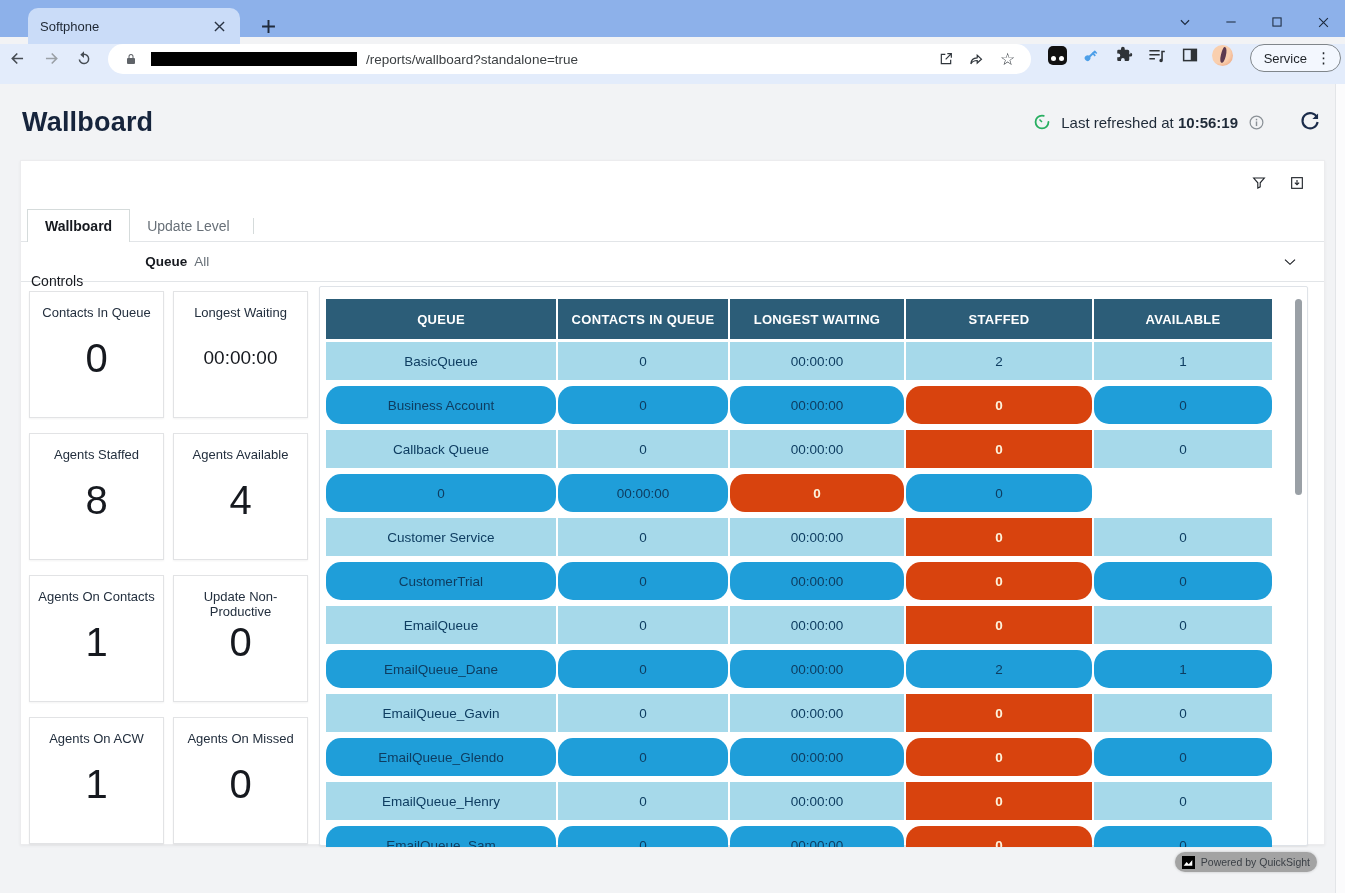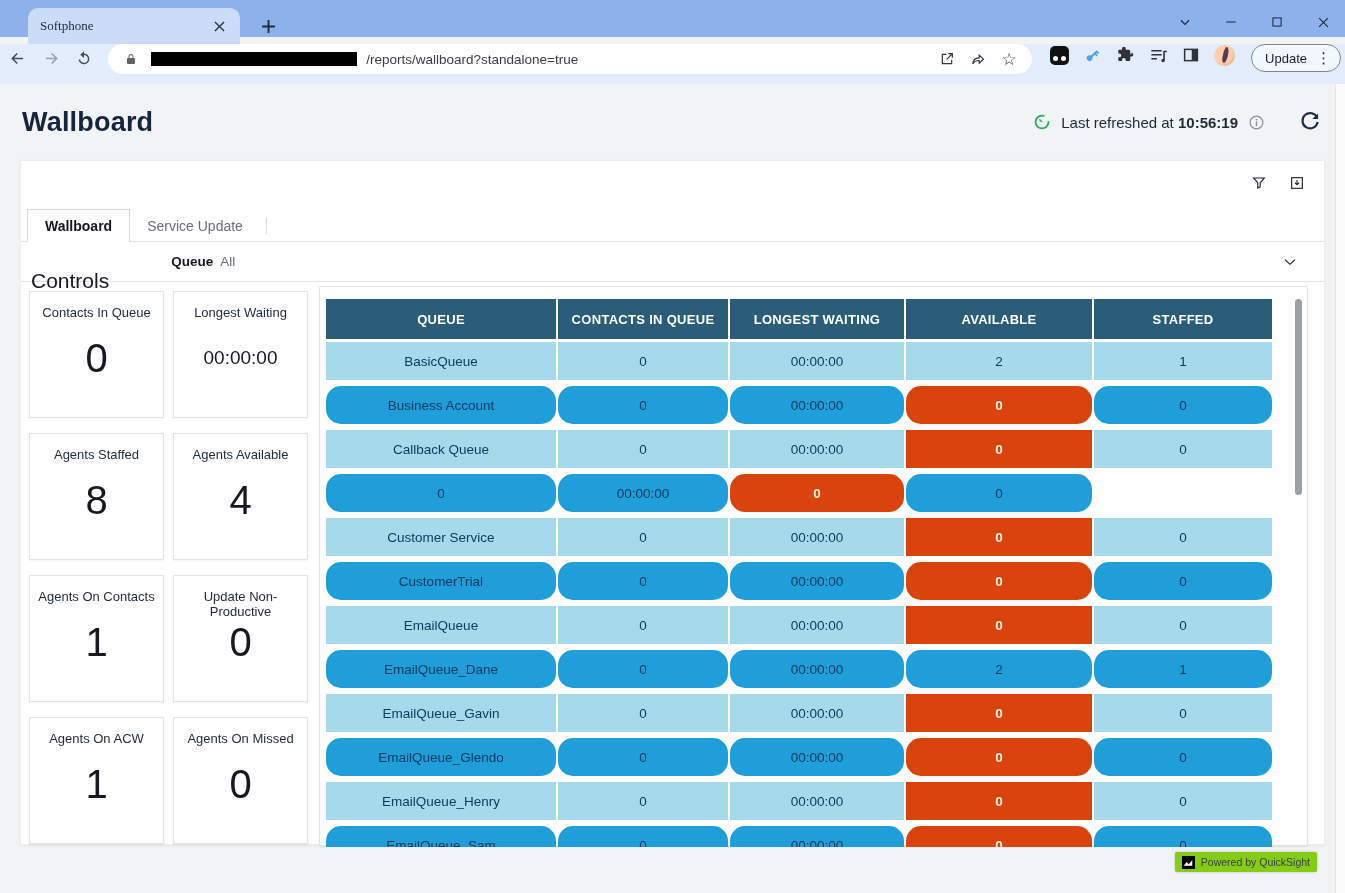--- a/index.html
+++ b/index.html
@@ -6,21 +6,21 @@
   html,body { width:1345px; height:893px; overflow:hidden; }
   body {
     font-family:"Liberation Sans", sans-serif;
     background:var(--page_bg, #f2f3f5);
     position:relative; color:#16191f;
   }
   svg { display:block; }
 
   
   .titlebar { position:absolute; left:0; top:0; width:1345px; height:37px;
-    background:var(--titlebar_bg, #8db1ea);font-family:Liberation Serif, serif; }
+    background:var(--titlebar_bg, #8db1ea); }
   .btab { position:absolute; left:28px; top:8px; width:212px; height:36px;
     background:var(--active_tab_bg, #cadcf8); border-radius:10px 10px 0 0;
     display:flex; align-items:center; padding:0 12px; }
   .btab-title { font-size:13px; color:#1e2733; flex:1; }
   .btab-close { width:18px; height:18px; display:flex; align-items:center; justify-content:center; cursor:pointer; }
   .newtab { position:absolute; left:254px; top:12px; width:28px; height:28px;
     display:flex; align-items:center; justify-content:center; }
   .wincontrols { position:absolute; right:10px; top:0; height:44px; display:flex; align-items:center; gap:22px; }
   .winbtn { width:24px; height:24px; display:flex; align-items:center; justify-content:center; }
 
@@ -68,21 +68,21 @@
   .card-icon { width:18px; height:18px; display:flex; align-items:center; justify-content:center; }
 
   .qs-tabs { position:absolute; left:6px; top:48px; height:33px; display:flex; align-items:stretch; z-index:2; }
   .qs-tab { padding:0 17px; display:flex; align-items:center; font-size:14px; color:#687078; background:transparent; }
   .qs-tab.active { background:#fff; border:1px solid #d5dbdb; border-bottom:none; font-weight:bold; color:#16191f; }
   .qs-tab-divider { width:1px; height:16px; background:#d5dbdb; align-self:center; margin-left:6px; }
 
   .controls-bar { position:absolute; left:0; right:0; top:80px; height:41px;
     border-top:1px solid #e2e5e8; border-bottom:1px solid #e2e5e8;
     display:flex; align-items:center; padding-left:10px; }
-  .controls-label { font-size:21px; color:#16191f; margin-right:62px;margin-top:38px; }
+  .controls-label { font-size:14px; color:#16191f; margin-right:62px;margin-top:38px; }
   .queue-filter { display:flex; align-items:baseline; gap:7px; cursor:pointer; }
   .queue-name { font-size:13.5px; font-weight:bold; color:#16191f; }
   .queue-value { font-size:13.5px; color:#687078; }
   .controls-chevron { position:absolute; right:26px; top:12px; }
 
   
   .kpi-grid { position:absolute; left:8px; top:130px; width:288px;
     display:grid; grid-template-columns:135px 135px; column-gap:9px; row-gap:15px; }
   .kpi-card { height:127px; background:#fff; border:1px solid #e2e3e5;
     box-shadow:0 1px 2px rgba(0,0,0,.05); position:relative; }
@@ -103,22 +103,22 @@
   .tcell { height:38px; display:flex; align-items:center; justify-content:center;
     font-size:13.5px; color:var(--row_text, #0e3d61); }
   .trow.base .tcell { background:var(--row_light, #a6d9ea); }
   .trow.alt  .tcell { background:var(--row_dark, #1f9ed9);border-radius:15px; }
   .trow.staffed-alert .cell-staffed { background:var(--alert_orange, #d8430e);
     color:var(--alert_text, #fdf3dc); font-weight:bold; }
   .table-scrollbar { position:absolute; right:5px; top:12px; width:7px; height:196px;
     background:#9aa0a6; border-radius:4px; }
 
   
-  .powered { position:absolute; right:28px; bottom:21px; height:20px; background:#84cc16;
-    display:flex; align-items:center; gap:6px; padding:0 7px; border-radius:2px;
+  .powered { position:absolute; right:28px; bottom:21px; height:20px; background:#a3a3a3;
+    display:flex; align-items:center; gap:6px; padding:0 7px; border-radius:10px;
     box-shadow:0 0 3px rgba(0,0,0,.2); }
   .powered-text { font-size:10.5px; color:#3a3f45; }
 </style>
 </head>
 <body>
 
 <div class="titlebar">
   <div class="btab">
     <span class="btab-title">Softphone</span>
     <span class="btab-close">
@@ -228,21 +228,21 @@
       <svg width="18" height="18" viewBox="0 0 24 24">
           <rect x="3.5" y="4.5" width="17" height="15" fill="none" stroke="#2f3337" stroke-width="2"></rect>
           <rect x="13" y="4.5" width="7.5" height="15" fill="#2f3337"></rect>
         </svg>
     </span>
     <span class="extbtn">
         <span class="avatar"></span>
       </span>
   </div>
   <div class="update-pill">
-    <span class="update-label">Update</span>
+    <span class="update-label">Service</span>
     <span class="kebab">⋮</span>
   </div>
 </div>
 
 <div class="page-scroll-track"></div>
 
 <div class="page-header">
   <div class="page-title">Wallboard</div>
   <div class="refresh-cluster">
     <span>
@@ -286,21 +286,21 @@
     </span>
   </div>
 
   <div class="qs-tabs">
 
       <div class="qs-tab base active">
         <span>Wallboard</span>
       </div>
 
       <div class="qs-tab alt">
-        <span>Service Update</span>
+        <span>Update Level</span>
       </div>
 
     <span class="qs-tab-divider"></span>
   </div>
 
   <div class="controls-bar">
     <span class="controls-label">Controls</span>
     <span class="queue-filter">
       <span class="queue-name">Queue</span>
       <span class="queue-value">All</span>
@@ -365,26 +365,26 @@
           </div>
 
           <div class="hcell alt">
             <span>CONTACTS IN QUEUE</span>
           </div>
 
           <div class="hcell base">
             <span>LONGEST WAITING</span>
           </div>
 
+          <div class="hcell alt">
+            <span>STAFFED</span>
+          </div>
+
           <div class="hcell base">
             <span>AVAILABLE</span>
-          </div>
-
-          <div class="hcell alt">
-            <span>STAFFED</span>
           </div>
 
       </div>
 
         <div class="trow base">
           <div class="tcell cell-queue">BasicQueue</div>
           <div class="tcell">0</div>
           <div class="tcell">00:00:00</div>
           <div class="tcell cell-staffed">2</div>
           <div class="tcell">1</div>

